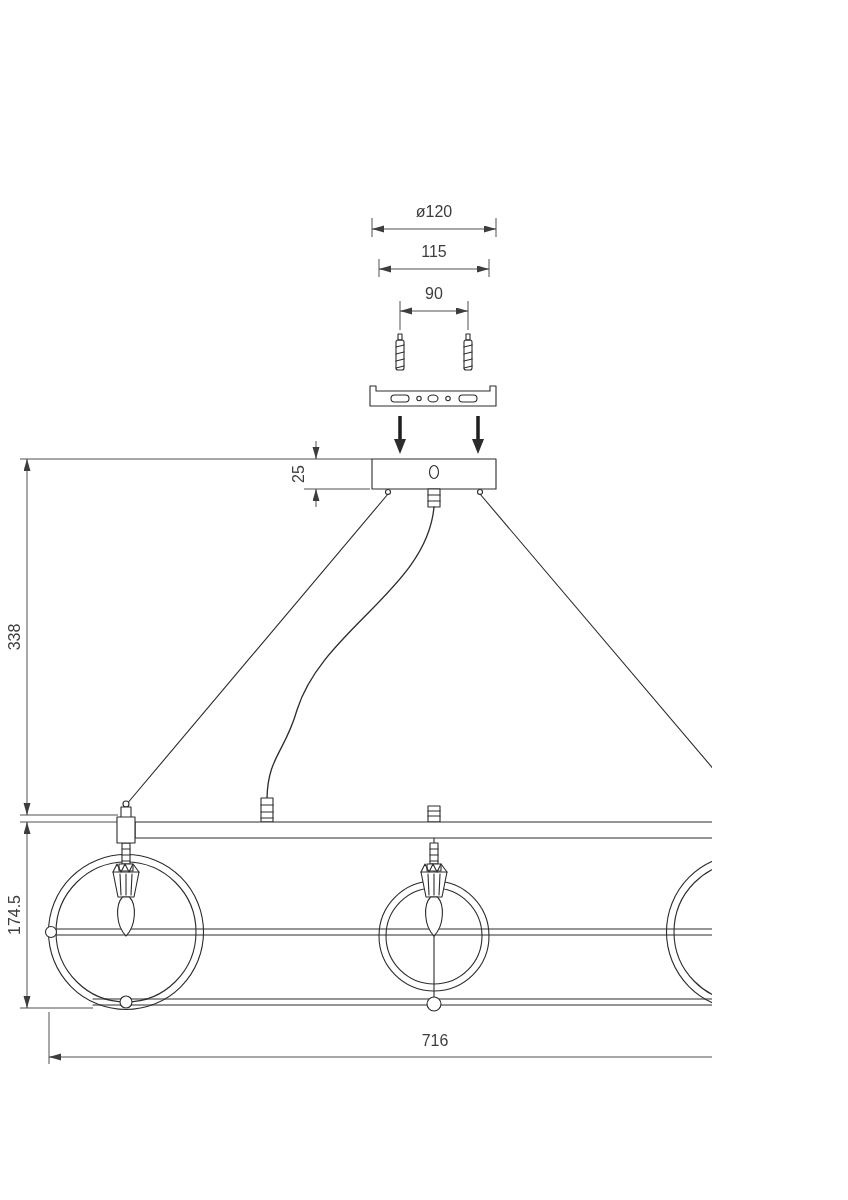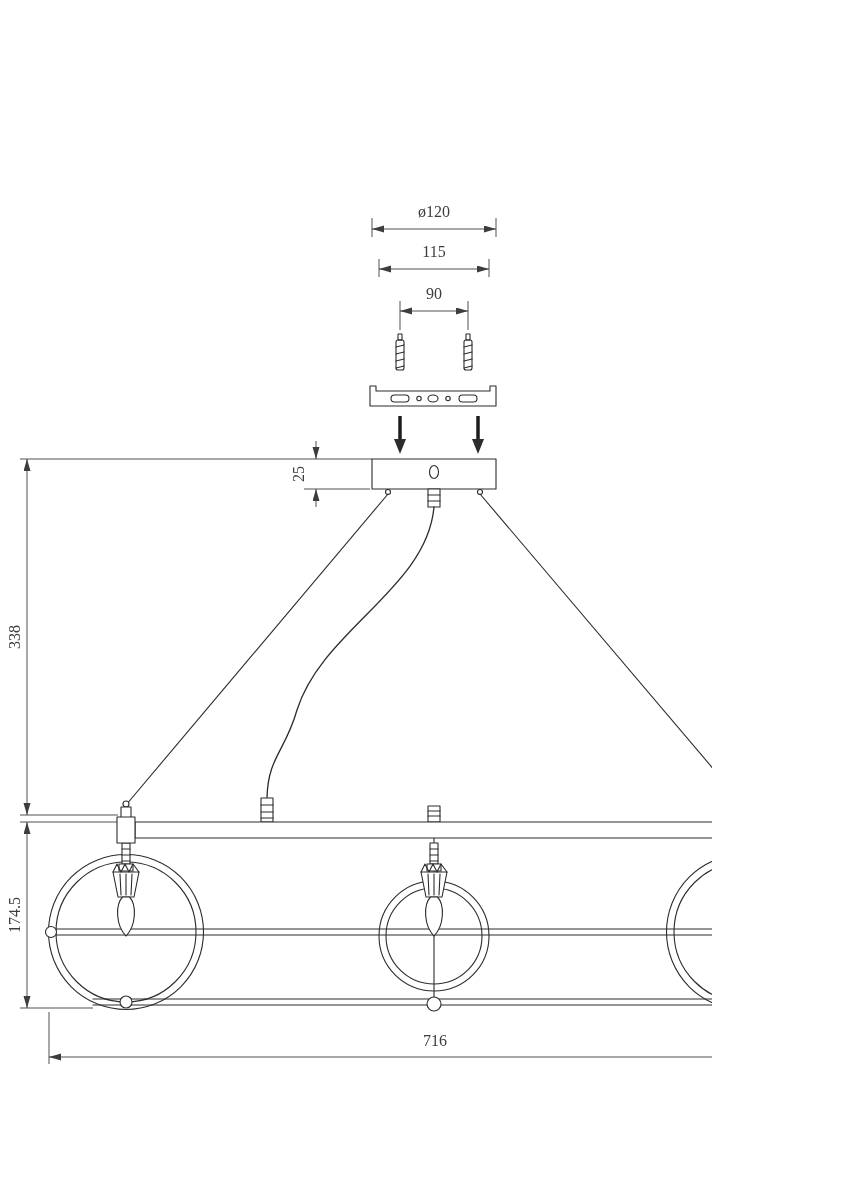--- a/index.html
+++ b/index.html
@@ -1,17 +1,17 @@
 <!DOCTYPE html>
 <html style="--background: #ffffff; --line: #2c2c2c; --dimension: #3d3d3d;"><head>
 <meta charset="utf-8">
 <style>
   html,body{margin:0;padding:0;background:#fff;}
   .stage{position:relative;width:712px;height:1200px;background:var(--background,#ffffff);
-         font-family:Liberation Serif, serif;overflow:hidden;border-radius:14px;}
+         font-family:Liberation Sans, sans-serif;overflow:hidden;border-radius:14px;}
   svg{display:block;}
   .struct{stroke:var(--line,#2c2c2c);stroke-width:1.1;fill:none;stroke-linecap:round;stroke-linejoin:round;}
   .fillw{fill:#ffffff;}
   .solid{fill:var(--line,#2c2c2c);stroke:none;}
   .dim{stroke:var(--dimension,#3d3d3d);stroke-width:0.9;fill:none;}
   .dim text{stroke:none;fill:var(--dimension,#3d3d3d);font-size:16px;}
 </style>
 </head>
 <body>
 

